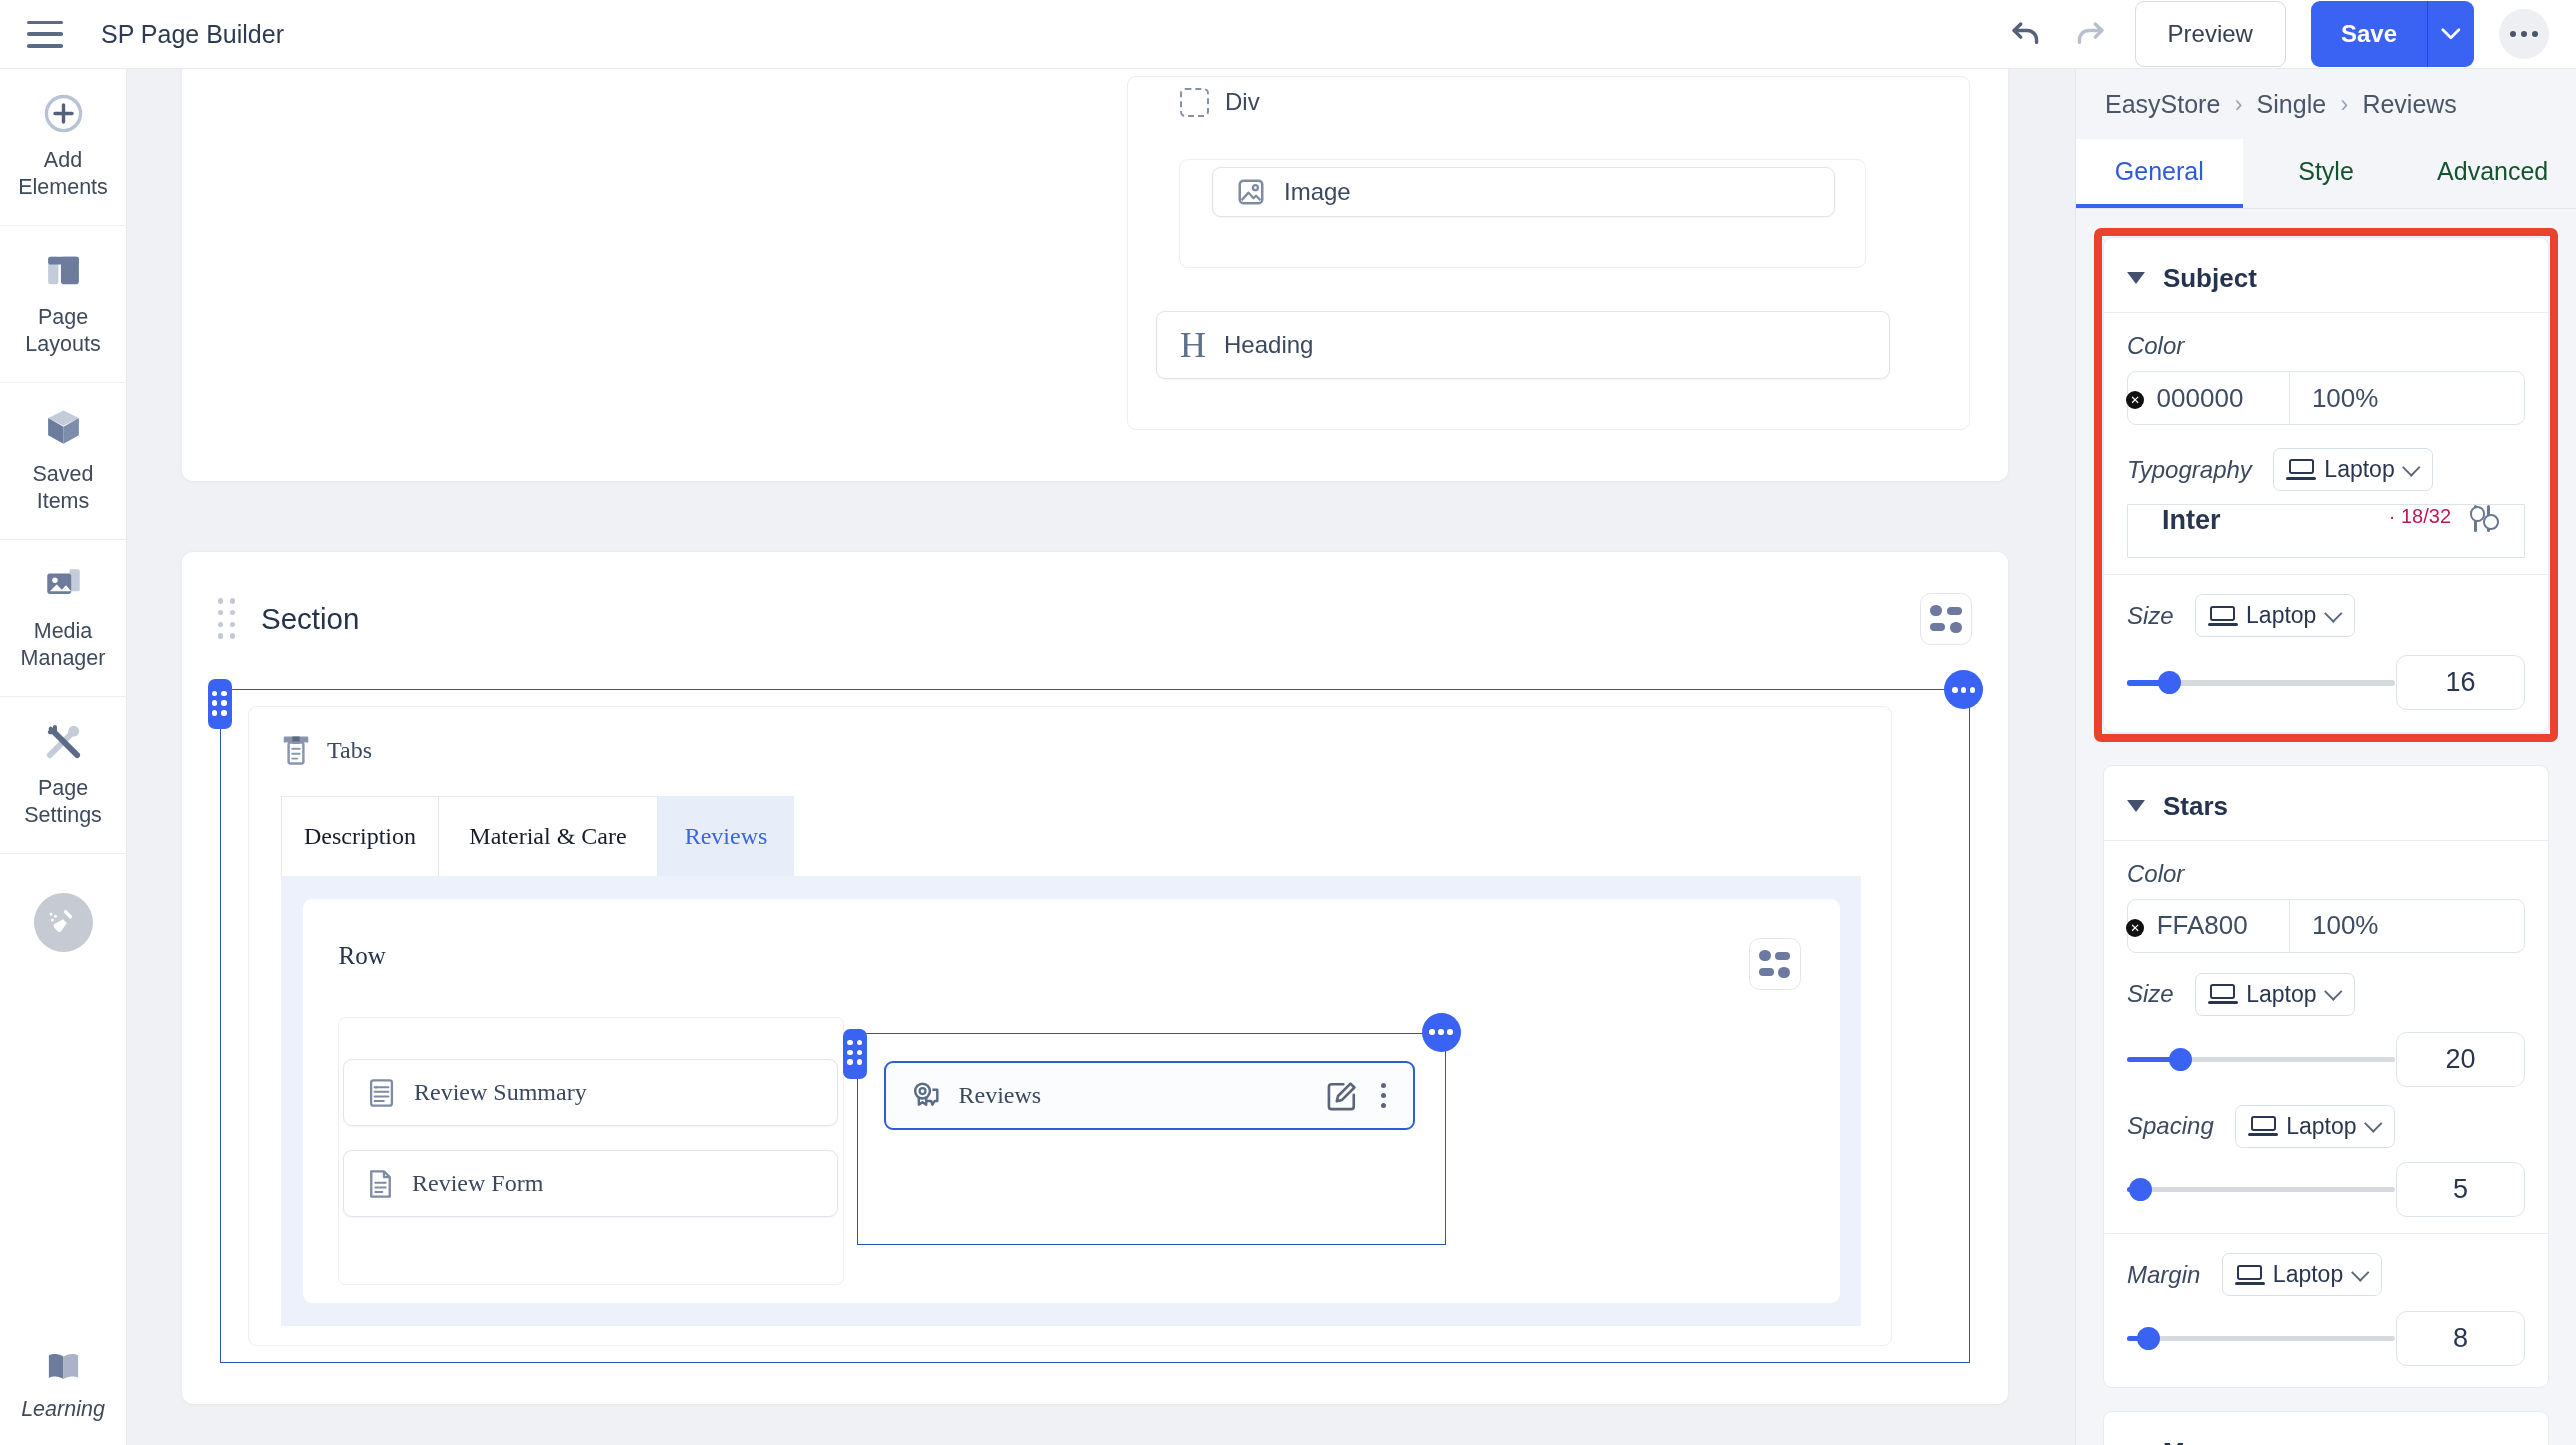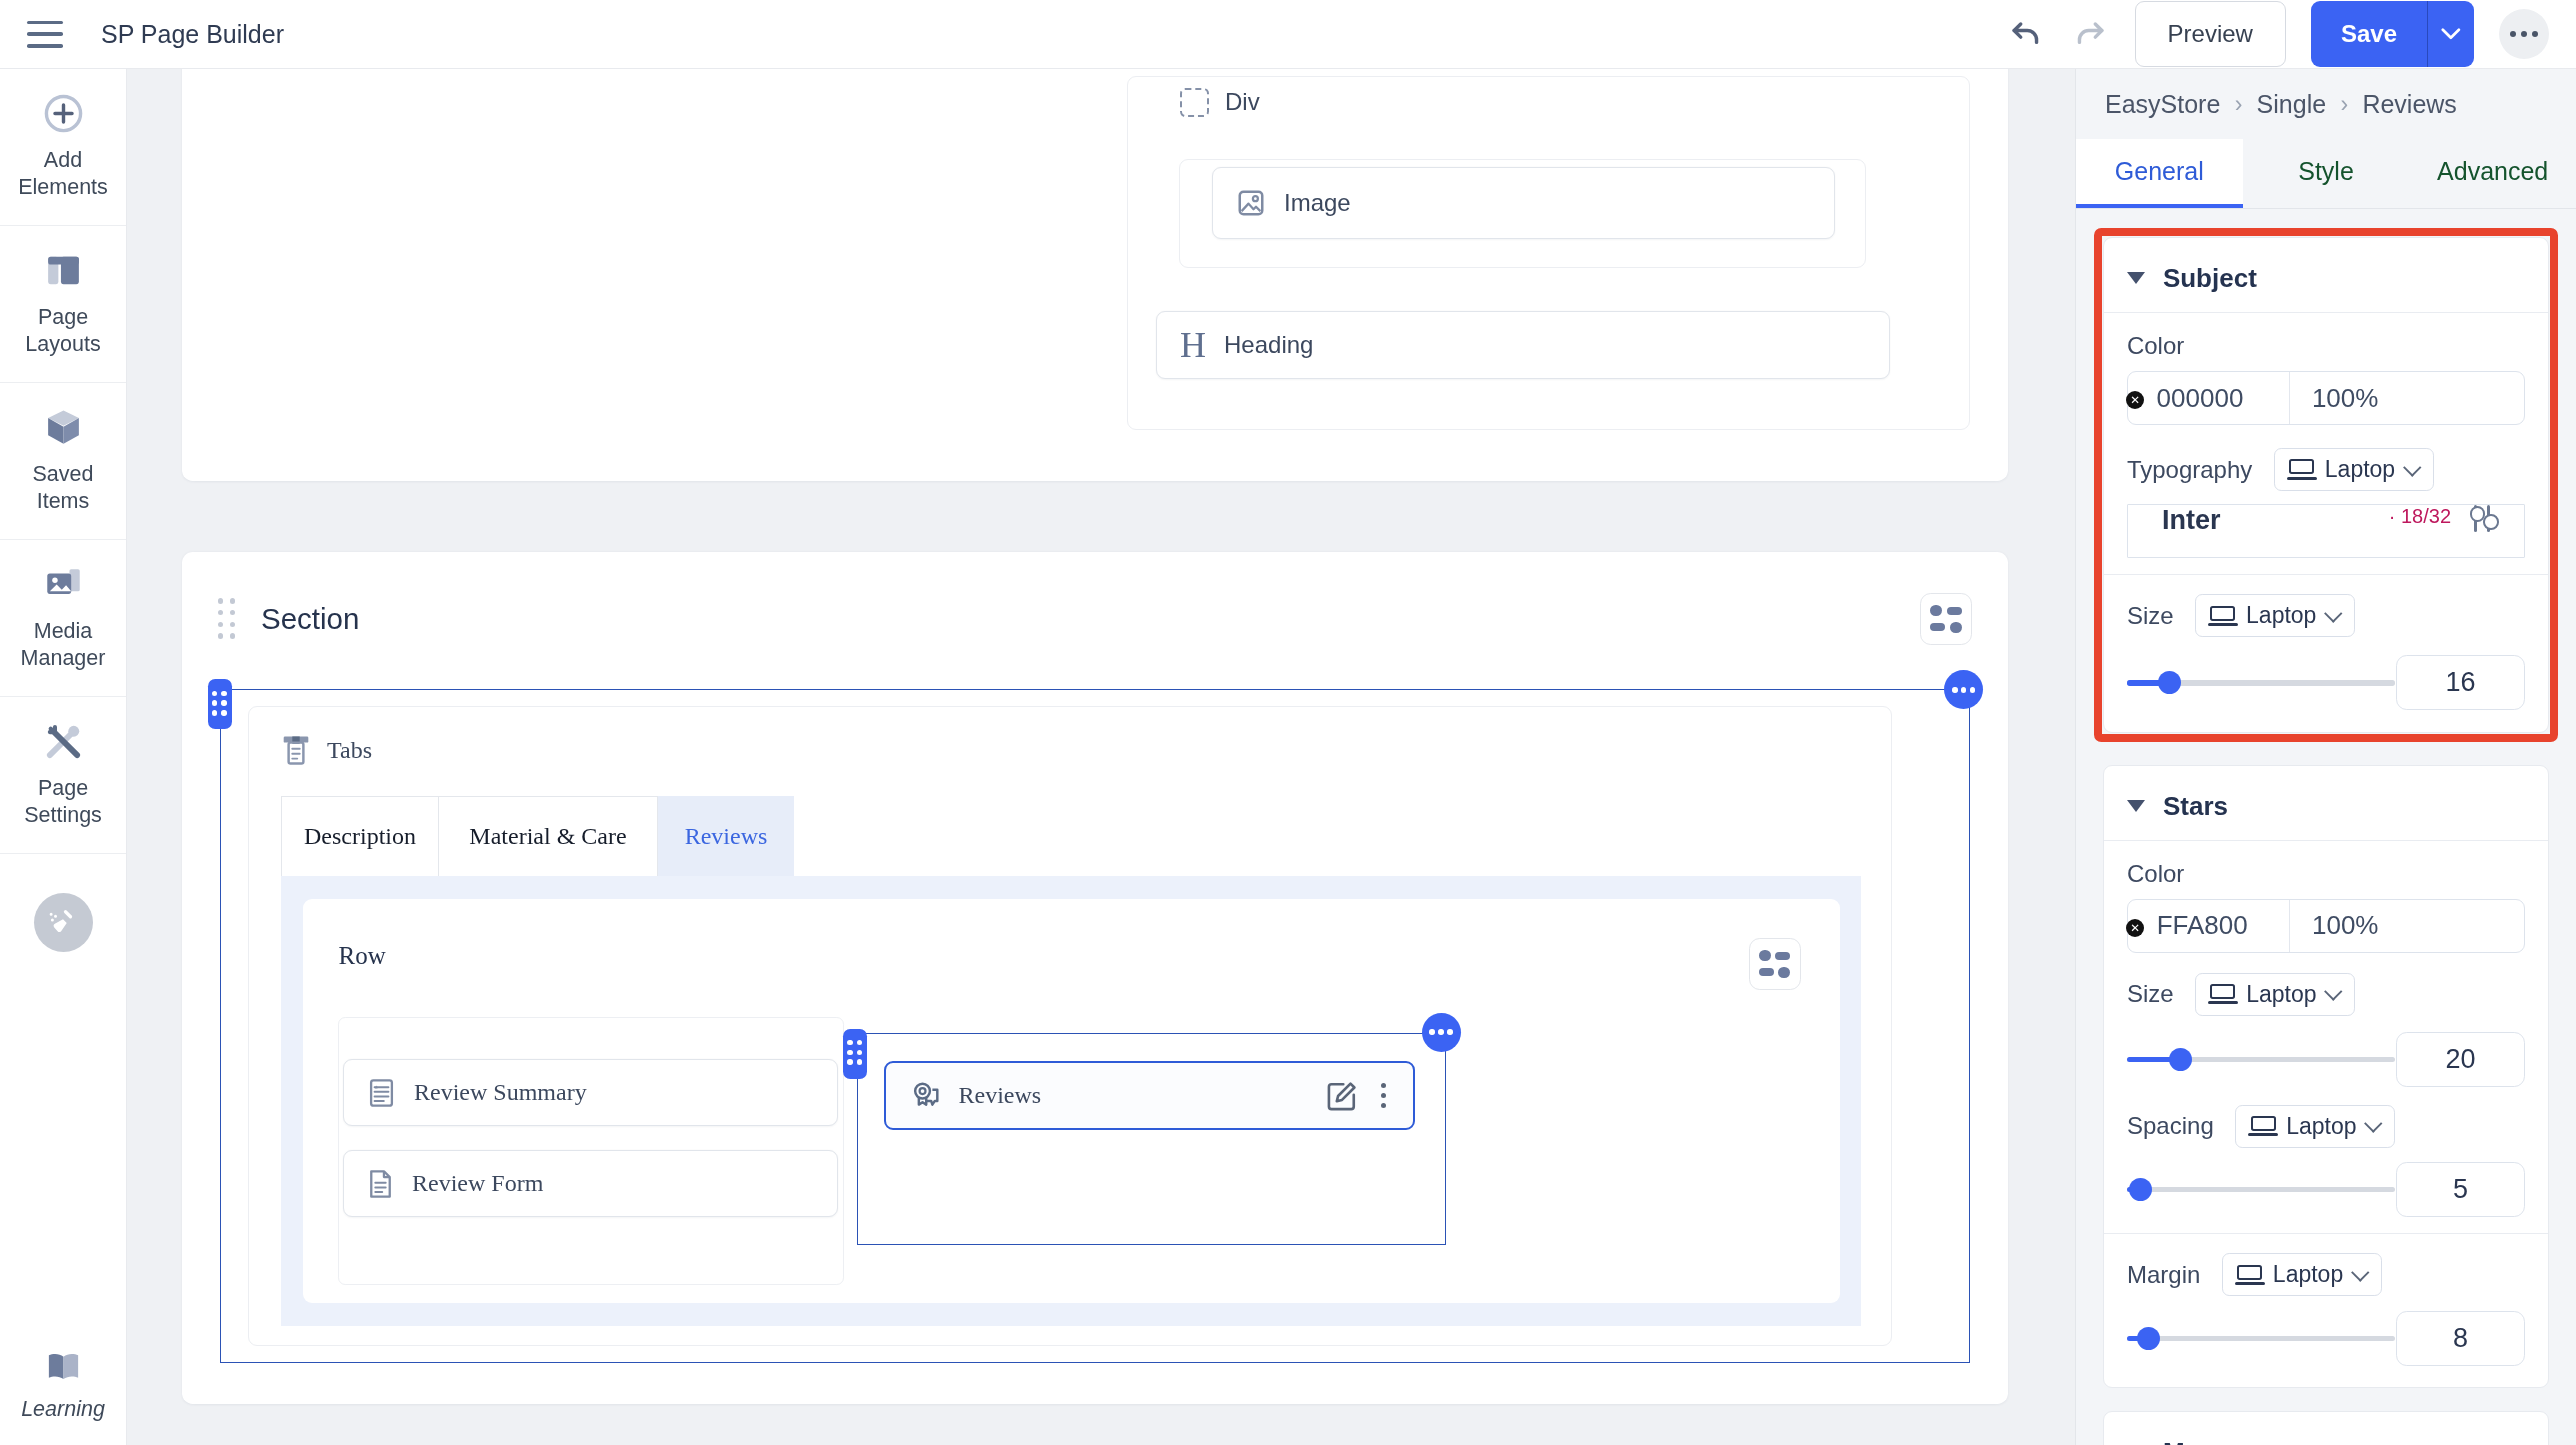--- a/index.html
+++ b/index.html
@@ -37,21 +37,21 @@
   .canvas { flex:1; position:relative; background:#eff1f4; overflow:hidden; }
   .card { position:absolute; background:#fff; border-radius:10.7px; box-shadow:0 0.9px 2.7px rgba(25,35,60,.06); }
   .card1 { left:55px; top:-7.2px; width:1826px; height:419px; border-radius:0 0 10.7px 10.7px; }
   .col-outline { border:1.8px solid #eceef2; border-radius:9px; background:transparent; }
   .c1col { position:absolute; left:945px; top:14.3px; width:843px; height:354px; }
   .el-label-row { display:flex; align-items:center; gap:16px; font-size:24px; color:#3c485e; }
   .divrow { position:absolute; left:52px; top:10.7px; }
   .dashed-ico { width:29px; height:29px; border:2.7px dashed #8591a8; border-radius:5.4px; }
   .div-content { position:absolute; left:51px; top:82px; width:687px; height:109px; border:1.8px solid #eceef2; border-radius:9px; }
   .el-box { display:flex; align-items:center; gap:18px; background:#fff; border:1.8px solid #e1e5eb; border-radius:9px; font-size:24px; color:#3c485e; padding:0 23px; box-shadow:0 0.9px 1.8px rgba(20,30,60,.05); }
-  .image-box { position:absolute; left:32px; top:7.2px; width:623px; height:72px; }
+  .image-box { position:absolute; left:32px; top:7.2px; width:623px; height:50px; }
   .heading-box { position:absolute; left:28px; top:234px; width:734px; height:68px; }
   .serifH { font-family:"Liberation Serif", serif; font-size:36px; color:#5f6f8f; line-height:1; }
 
   .card2 { left:55px; top:483px; width:1826px; height:852px; }
   .sec-header { position:absolute; left:36px; top:41px; right:36px; display:flex; align-items:center; gap:25px; }
   .grip { display:grid; grid-template-columns:repeat(2,6.3px); grid-auto-rows:6.3px; gap:5.4px; }
   .grip i { width:5.4px; height:5.4px; border-radius:50%; background:#c3c9d4; }
   .sec-title { font-size:29.5px; color:#26334d; }
   .sq-icon-btn { margin-left:auto; width:52px; height:52px; background:#fff; border:1.8px solid #e3e6eb; border-radius:10.7px; display:flex; align-items:center; justify-content:center; cursor:pointer; color:#6b7a9e; }
   .opt-ico { display:flex; flex-direction:column; gap:5.4px; }
@@ -93,21 +93,21 @@
   .panel-tabs { height:70px; display:flex; border-bottom:1.8px solid #e2e5ea; flex:0 0 70px; }
   .panel-tabs .ptab { flex:1; display:flex; align-items:center; justify-content:center; font-size:25px; color:#14532d; cursor:pointer; border-bottom:4.5px solid transparent; }
   .panel-tabs .ptab.active { background:#fff; color:#2e5bd7; border-bottom:4.5px solid #3b63f3; font-weight:500; }
   .panel-body { flex:1; padding:19px 27px 0; overflow:hidden; }
   .pcard { background:#fff; border:0.9px solid #e7eaef; border-radius:9px; padding:19.7px 23px 21.5px; }
   .highlight { border:8px solid #e8432d; border-radius:7.2px; padding:0.9px; margin:0 -9px; }
   .pcard-head { display:flex; align-items:center; gap:18px; padding:5.4px 0 3.6px; cursor:pointer; }
   .tri { width:0; height:0; border-left:9.8px solid transparent; border-right:9.8px solid transparent; border-top:12.5px solid #44516d; }
   .pcard-title { font-size:26px; font-weight:600; color:#253350; }
   .pdivider { height:0.9px; background:#e9ecf1; margin:14.3px -23px 0; }
-  .plabel { font-size:24px; color:#3d4960; }
+  .plabel { font-size:24px; color:#3d4960;font-style:italic; }
   .mt22{margin-top:19.7px} .mt12{margin-top:10.7px} .mt26{margin-top:23px} .mt14{margin-top:12.5px} .mt18{margin-top:16px} .mt20{margin-top:18px} .mt16{margin-top:14.3px}
   .color-input { height:54px; border:1.8px solid #dde3ec; border-radius:9px; background:#fff; display:flex; align-items:center; }
   .swatch-wrap { position:relative; margin:0 19.7px 0 9px; }
   .swatch { width:59px; height:39px; border-radius:6.3px; }
   .swatch-x { position:absolute; right:-7.2px; top:-7.2px; width:18px; height:18px; border-radius:50%; background:#111; color:#fff; font-size:11.6px; display:flex; align-items:center; justify-content:center; cursor:pointer; line-height:1; }
   .hexval { font-size:26px; color:#3f4c63; width:132px; }
   .vline { width:1.8px; align-self:stretch; background:#e3e7ee; }
   .opacity { font-size:26px; color:#3f4c63; padding-left:21.5px; }
   .fieldrow { display:flex; align-items:center; gap:21.5px; }
   .dd { height:43px; border:1.8px solid #d9dfe9; border-radius:7.2px; background:#fff; display:inline-flex; align-items:center; gap:10.7px; padding:0 14.3px; font-size:23px; color:#2a3650; cursor:pointer; }

